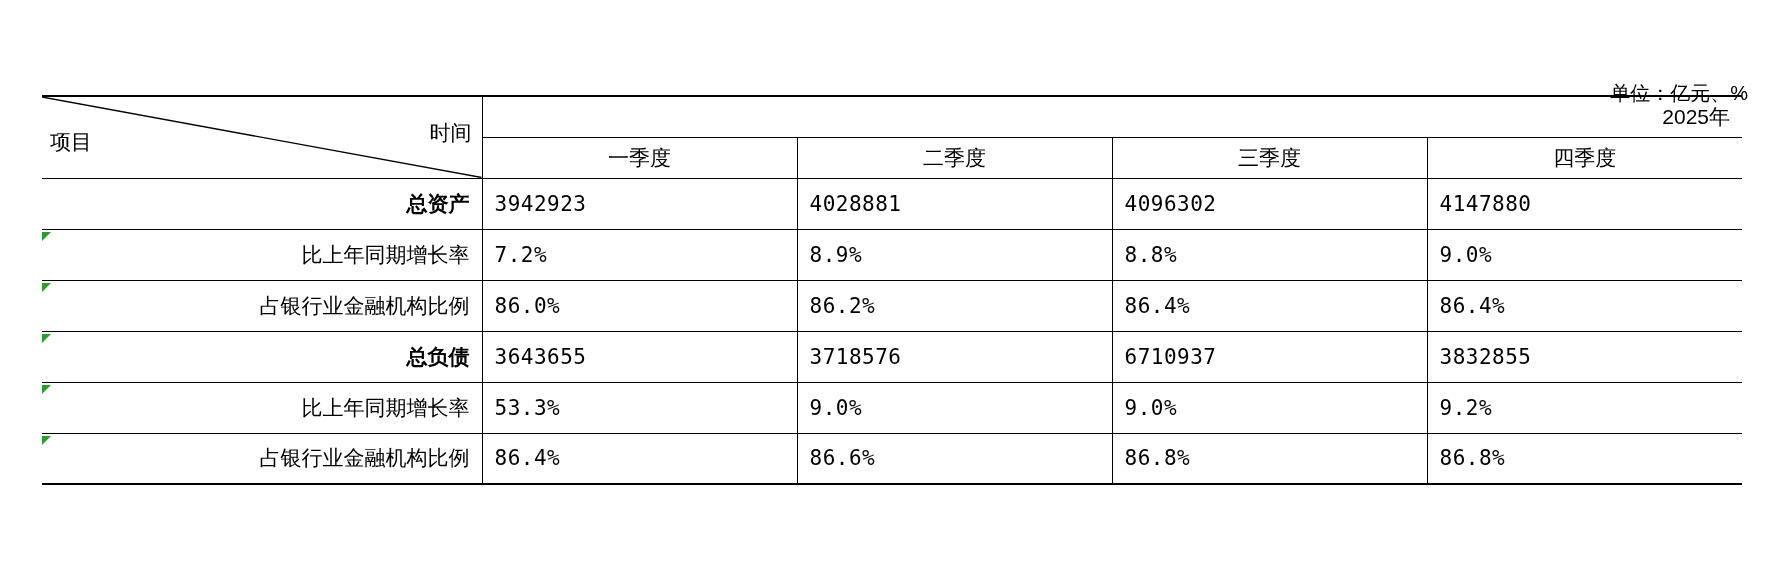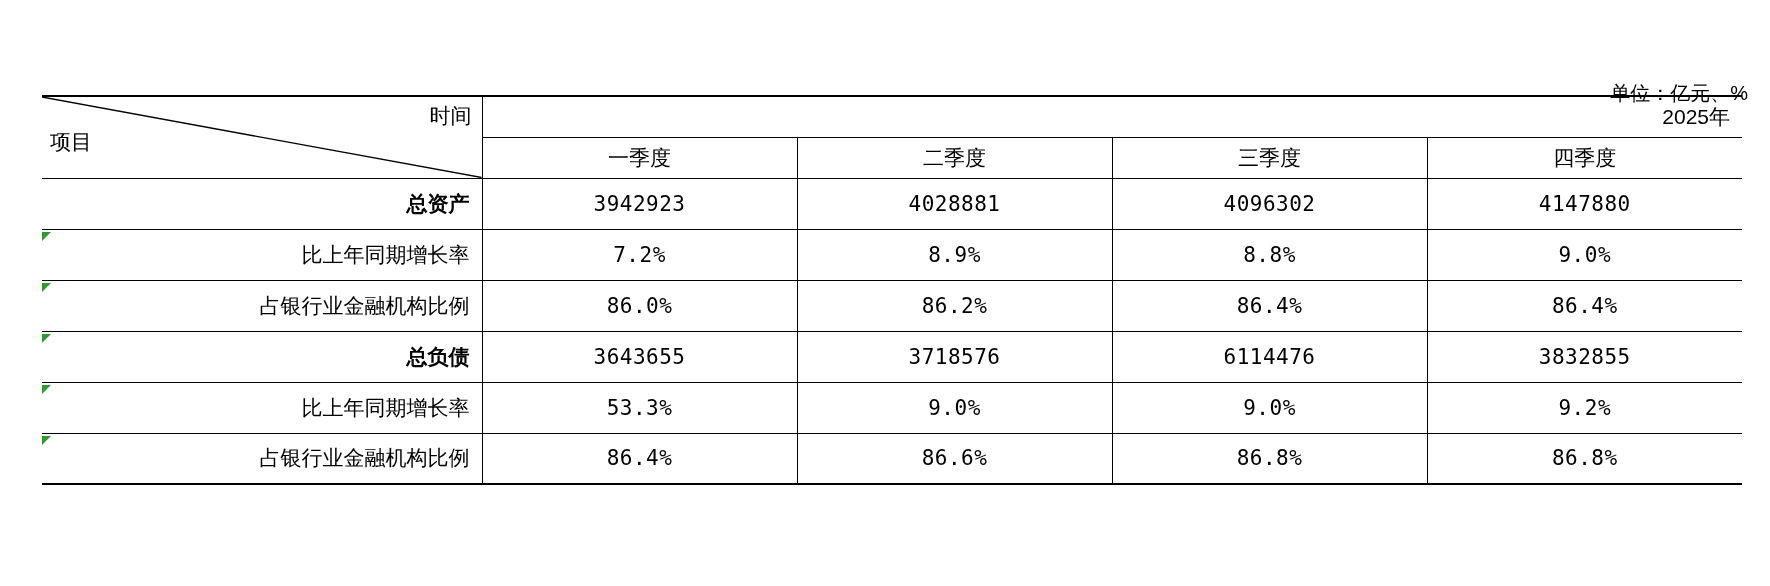--- a/index.html
+++ b/index.html
@@ -69,42 +69,42 @@
   }
   .corner .diag {
     position: absolute;
     inset: 0;
     width: 100%;
     height: 100%;
   }
   .corner .lbl-time {
     position: absolute;
     right: 10px;
-    top: 5px;
+    top: 22px;
     font-size: 21px;
   }
   .corner .lbl-item {
     position: absolute;
     left: 8px;
     bottom: 22px;
     font-size: 21px;
   }
   .year-cell {
     text-align: right;
     font-size: 21px;
     height: 41px !important;
   }
   .qhead {
     text-align: center;
     font-size: 21px;
     height: 41px !important;
     margin-top: 20px;
   }
   td.num {
-    text-align: center;
+    text-align: left;
     font-family: "DejaVu Sans Mono", monospace;
     font-size: 19px;
     letter-spacing: 0.5px;
   }
   td.rowlabel {
     text-align: right;
     border-left: none !important;
   }
   td.rowlabel.bold { font-weight: bold; }
   td.rowlabel.indent { padding-left: 54px; }
@@ -177,21 +177,21 @@
         <td class="rowlabel indent">占银行业金融机构比例</td>
         <td class="num">86.0%</td>
         <td class="num">86.2%</td>
         <td class="num">86.4%</td>
         <td class="num last">86.4%</td>
       </tr>
       <tr class="bodyrow">
         <td class="rowlabel bold">总负债</td>
         <td class="num">3643655</td>
         <td class="num">3718576</td>
-        <td class="num">6114476</td>
+        <td class="num">6710937</td>
         <td class="num last">3832855</td>
       </tr>
       <tr class="bodyrow">
         <td class="rowlabel indent">比上年同期增长率</td>
         <td class="num">53.3%</td>
         <td class="num">9.0%</td>
         <td class="num">9.0%</td>
         <td class="num last">9.2%</td>
       </tr>
       <tr class="bodyrow last-row">

